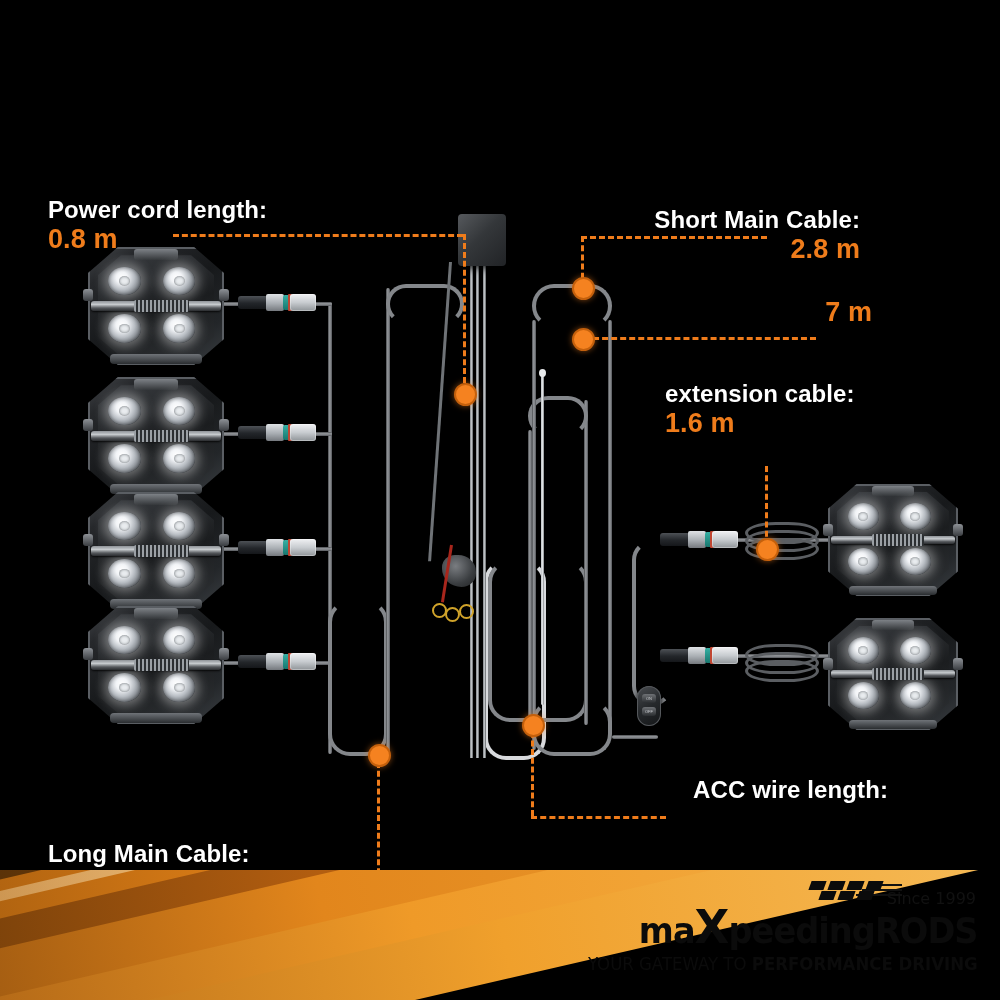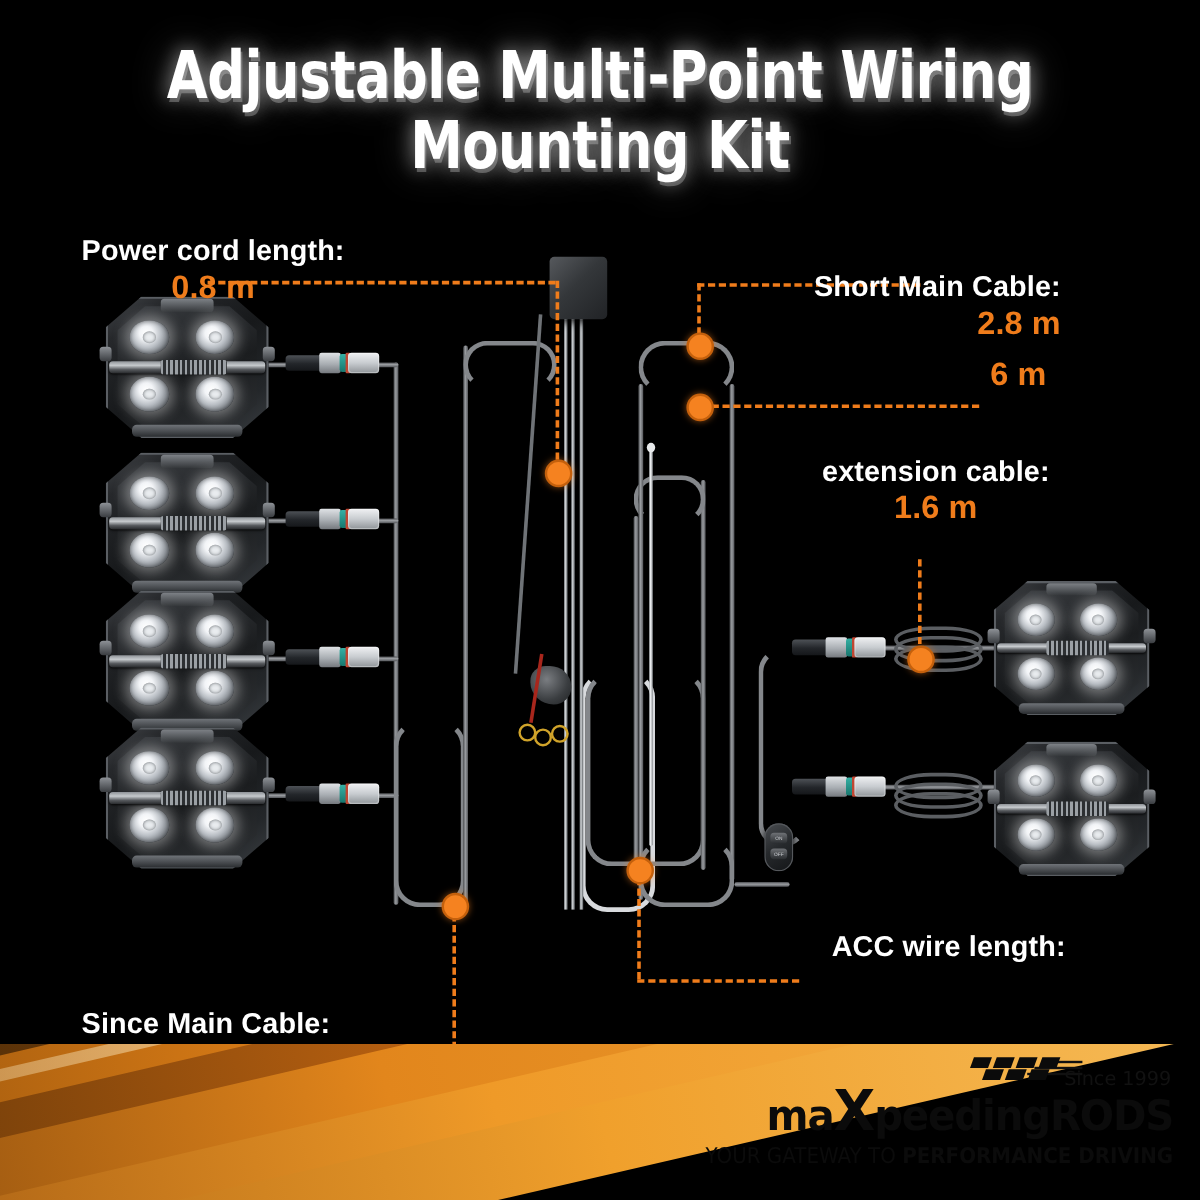--- a/index.html
+++ b/index.html
@@ -18,21 +18,21 @@
     transform:scaleX(0.80);
     transform-origin:center center;
     text-shadow:0 0 18px rgba(255,255,255,.55),0 0 38px rgba(255,255,255,.30),2px 3px 0 rgba(120,120,120,.55);
     white-space:nowrap;
   }
 
   
   .callout{position:absolute;z-index:38;}
   .co-title{font-size:24px;font-weight:bold;color:#fff;white-space:nowrap;letter-spacing:.1px;}
   .co-value{font-size:27px;font-weight:bold;color:#ef7c1b;white-space:nowrap;letter-spacing:.1px;}
-  .ta-l{text-align:center;margin-left:20px;}
+  .ta-l{text-align:left;}
   .ta-r{text-align:right;}
 
   
   .lead-h{position:absolute;height:0;border-top:3px dashed #ef7c1b;z-index:36;}
   .lead-v{position:absolute;width:0;border-left:3px dashed #ef7c1b;z-index:36;}
 
   
   .node{position:absolute;width:19px;height:19px;border-radius:50%;background:#f58220;
         border:2px solid #c4600c;box-shadow:0 0 6px rgba(245,130,32,.55);z-index:37;}
   .wire-h{position:absolute;height:4px;background:linear-gradient(to bottom,#4a4c4f,#9a9da1 45%,#54565a);z-index:10;border-radius:2px;}
@@ -144,24 +144,20 @@
   .flagchk{position:absolute;right:118px;bottom:100px;z-index:51;}
   .flagchk i{position:absolute;width:15px;height:9px;background:#0b0b0b;transform:skewX(-20deg);}
   .sincebars{position:absolute;right:98px;bottom:96px;z-index:51;}
   .sincebars i{position:absolute;right:0;height:2px;background:#111;}
 </style>
 </head>
 <body>
 
 <div id="stage">
 
-  <div id="title-block">
-    <div class="title-line">Adjustable Multi-Point Wiring</div>
-    <div class="title-line">Mounting Kit</div>
-  </div>
 
   <div class="wire-v" style="left:328px;top:302px;height:452px;"></div>
   <div class="wire-h" style="left:246px;top:302px;width:86px;"></div>
   <div class="wire-h" style="left:246px;top:432px;width:86px;"></div>
   <div class="wire-h" style="left:246px;top:547px;width:86px;"></div>
   <div class="wire-h" style="left:246px;top:661px;width:86px;"></div>
 
   <div class="loop no-top" style="left:328px;top:600px;width:60px;height:156px;"></div>
   <div class="wire-v" style="left:386px;top:288px;height:470px;"></div>
   <div class="loop no-bottom" style="left:386px;top:284px;width:78px;height:40px;"></div>
@@ -373,40 +369,40 @@
   <div class="node" style="left:572px;top:328px;"></div>
   <div class="node" style="left:756px;top:538px;"></div>
   <div class="node" style="left:522px;top:714px;"></div>
   <div class="node" style="left:368px;top:744px;"></div>
 
   <div class="callout ta-l" style="left:48px;top:196px;">
     <div class="co-title">Power cord length:</div>
     <div class="co-value">0.8 m</div>
   </div>
 
-  <div class="callout ta-r" style="right:116px;top:206px;margin-top:20px;">
+  <div class="callout ta-r" style="right:140px;top:206px;">
     <div class="co-title">Short Main Cable:</div>
     <div class="co-value">2.8 m</div>
   </div>
 
   <div class="callout ta-r" style="right:128px;top:297px;">
-    <div class="co-value">6 m</div>
+    <div class="co-value">7 m</div>
   </div>
 
   <div class="callout ta-l" style="left:665px;top:380px;">
     <div class="co-title">extension cable:</div>
     <div class="co-value">1.6 m</div>
   </div>
 
   <div class="callout ta-r" style="right:112px;top:776px;">
     <div class="co-title">ACC wire length:</div>
   </div>
 
   <div class="callout ta-l" style="left:48px;top:840px;">
-    <div class="co-title">Since Main Cable:</div>
+    <div class="co-title">Long Main Cable:</div>
     <div class="co-value">3.5 m</div>
   </div>
 
   <div id="banner">
     <div class="streak" style="top:104px;height:60px;background:linear-gradient(to right,#6b3a06,#d87b16 35%,#f0a93a 70%,#f7c85e);"></div>
     <div class="streak" style="top:146px;height:40px;background:linear-gradient(to right,#3a2104,#b35e10 40%,#e08a22);"></div>
     <div class="streak" style="top:72px;height:34px;background:linear-gradient(to right,#2a1903,#8c4c0d 45%,#d4821e);"></div>
     <div class="streak" style="top:40px;height:26px;background:linear-gradient(to right,#140c01,#5a3108 50%,#a35f12);"></div>
     <div class="streak" style="top:118px;height:10px;background:linear-gradient(to right,rgba(255,240,190,0),#fff3cc 55%,#ffe9a8);opacity:.85;"></div>
     <div class="streak" style="top:176px;height:52px;background:linear-gradient(to right,#5a2c05,#e2861c 40%,#f6b545);"></div>

